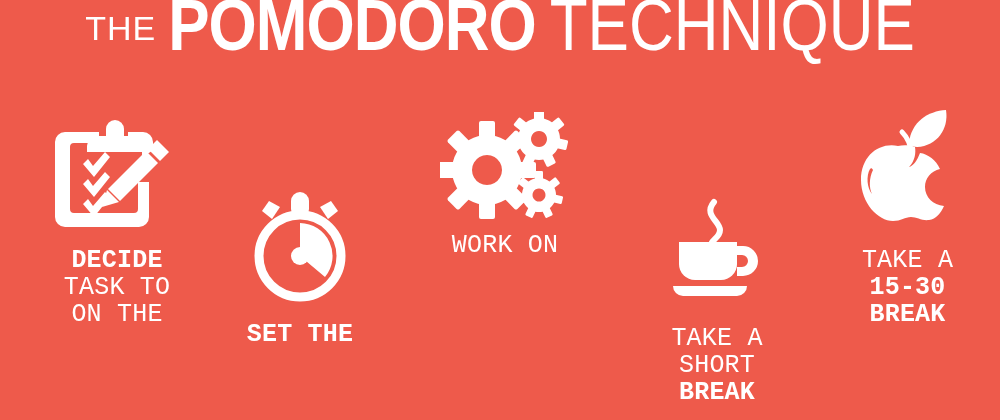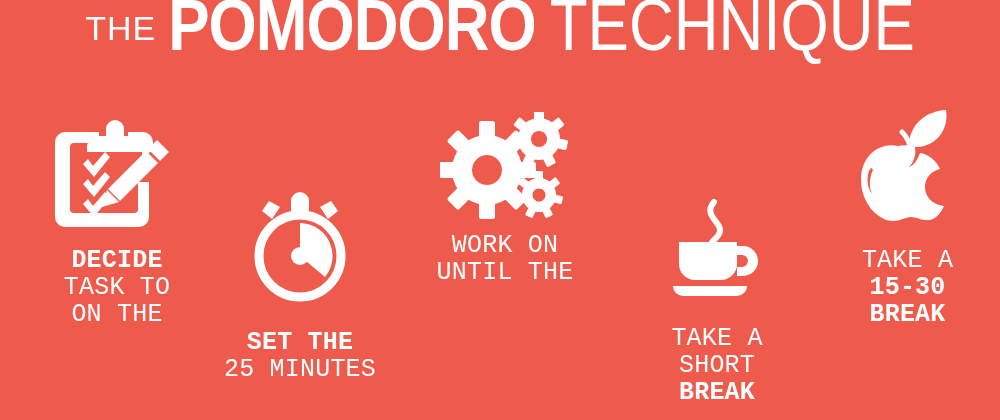--- a/index.html
+++ b/index.html
@@ -87,21 +87,21 @@
   .step-line { display: block; }
 
   
   #step-1 { left: 22px;  top: 118px; width: 190px; }
   #step-2 { left: 205px; top: 190px; width: 190px; }
   #step-3 { left: 400px; top: 112px; width: 210px; }
   #step-4 { left: 622px; top: 196px; width: 190px; }
   #step-5 { left: 815px; top: 108px; width: 185px; }
 
   #step-1 .step-text { margin-top: 12px; }
-  #step-2 .step-text { margin-top: 22px; }
+  #step-2 .step-text { margin-top: 14px; }
   #step-3 .step-text { margin-top: 3px; }
   #step-4 .step-text { margin-top: 18px; }
   #step-5 .step-text { margin-top: 18px; }
 </style>
 </head>
 <body>
 
 <div id="infographic">
 
   <div class="title-bar">
@@ -147,21 +147,20 @@
 
         <circle cx="55" cy="66" r="41" fill="none" stroke="#ffffff" stroke-width="9"></circle>
 
         <path fill="#ffffff" d="M55 66 L55 33 A33 33 0 0 1 80 87 Z"></path>
 
         <circle cx="55" cy="66" r="9" fill="#ffffff"></circle>
       </svg>
     </span>
     <div class="step-text">
       <span class="step-line b">SET THE</span>
-      <span class="step-line">25 MINUTES</span>
     </div>
   </div>
 
   <div class="step" id="step-3">
     <span class="step-icon">
       <svg width="130" height="112" viewBox="0 0 130 112" xmlns="http://www.w3.org/2000/svg">
 
         <g fill="#ffffff" transform="translate(47,58)">
           <g>
             <rect x="-8" y="-49" width="16" height="20" rx="2"></rect>
@@ -198,21 +197,20 @@
             <rect x="-4" y="-24" width="8" height="11" rx="1.2" transform="rotate(205.6)"></rect>
             <rect x="-4" y="-24" width="8" height="11" rx="1.2" transform="rotate(257)"></rect>
             <rect x="-4" y="-24" width="8" height="11" rx="1.2" transform="rotate(308.4)"></rect>
           </g>
           <path fill="#ffffff" fill-rule="evenodd" d="M0 -17 a17 17 0 1 1 -0.01 0 z M0 -6.5 a6.5 6.5 0 1 0 0.01 0 z"></path>
         </g>
       </svg>
     </span>
     <div class="step-text">
       <span class="step-line"><b>WORK</b> <span>ON</span></span>
-      <span class="step-line">UNTIL THE</span>
     </div>
   </div>
 
   <div class="step" id="step-4">
     <span class="step-icon">
       <svg width="100" height="106" viewBox="0 0 100 106" xmlns="http://www.w3.org/2000/svg">
 
         <path fill="none" stroke="#ffffff" stroke-width="6" stroke-linecap="round" d="M47 6 C36 19 53 25 53 34 C53 41 46 43 44 48"></path>
 
         <path fill="#ffffff" d="M12 46 h58 v22 a16 16 0 0 1 -16 16 h-26 a16 16 0 0 1 -16 -16 z"></path>

